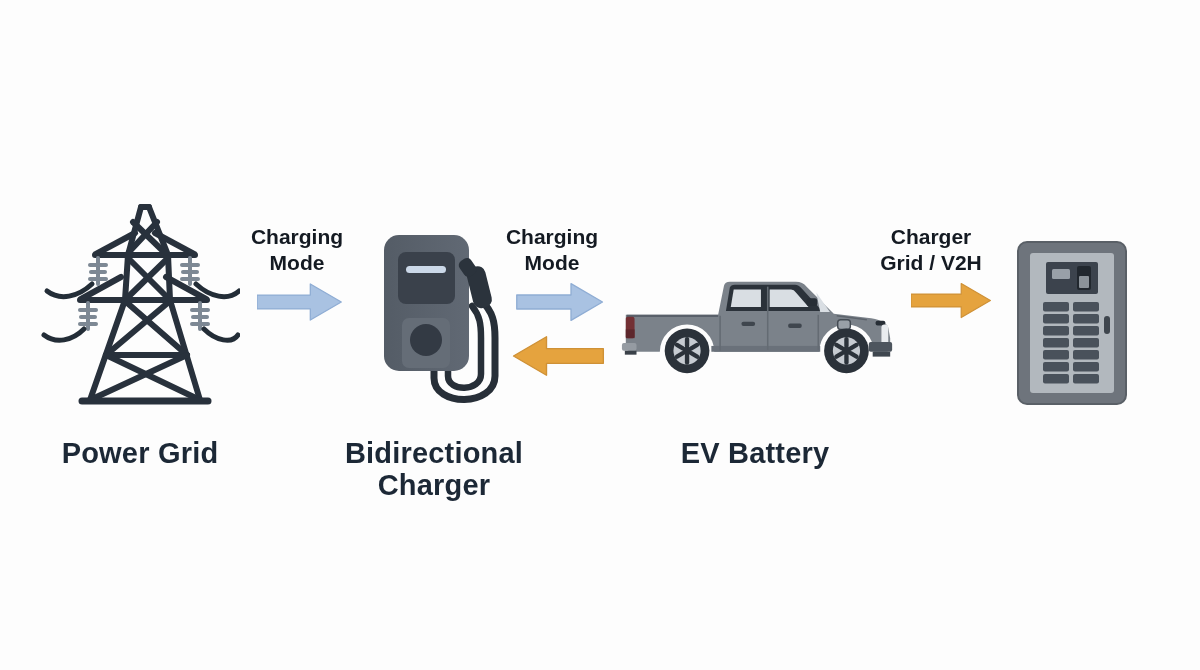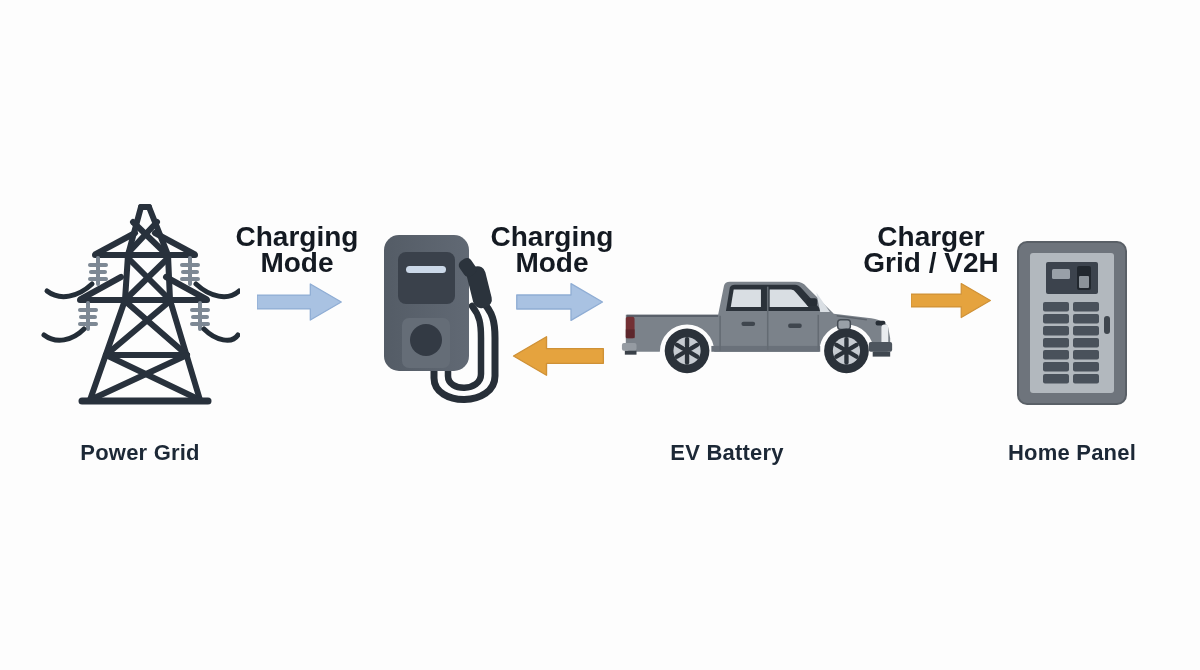--- a/index.html
+++ b/index.html
@@ -13,30 +13,30 @@
     width: 1200px;
     height: 670px;
     background: #fdfdfd;
     overflow: hidden;
   }
   .abs { position: absolute; }
   .node-label {
     position: absolute;
     text-align: center;
     font-weight: 700;
-    font-size: 22px;
+    font-size: 29px;
     line-height: 32px;
     color: #1c2836;
     letter-spacing: 0.2px;
   }
   .flow-label {
     position: absolute;
     text-align: center;
     font-weight: 700;
-    font-size: 28px;
+    font-size: 21px;
     line-height: 26px;
     color: #141a22;
   }
   .node-label span, .flow-label span { display: block; }
   svg { display: block; }
 </style>
 </head>
 <body>
 
 <div class="canvas">
@@ -128,20 +128,24 @@
     <rect x="26" y="36" width="40" height="7" rx="3.5" fill="#cbd8e8"></rect>
 
     <rect x="22" y="88" width="48" height="50" rx="7" fill="#656d77"></rect>
     <circle cx="46" cy="110" r="16" fill="#333a44"></circle>
 
     <g transform="rotate(-14 100 58)">
       <rect x="90" y="36" width="19" height="42" rx="8" fill="#2b333c"></rect>
       <rect x="86" y="26" width="14" height="18" rx="5" fill="#2b333c" transform="rotate(-20 93 35)"></rect>
     </g>
   </svg>
+  <div class="node-label" style="left:314px; top:437px; width:240px;">
+    <span>Bidirectional</span>
+    <span>Charger</span>
+  </div>
 
   <div class="flow-label" style="left:482px; top:224px; width:140px;">
     <span>Charging</span>
     <span>Mode</span>
   </div>
   <svg class="abs" style="left:516px; top:281px;" width="89" height="42" viewBox="0 0 100 48">
     <polygon points="0,16 62,16 62,3 98,24 62,45 62,32 0,32" stroke-width="1.5" stroke-linejoin="round" fill="#a9c2e2" stroke="#8fadd4"></polygon>
   </svg>
 
   <svg class="abs" style="left:508px; top:334px;" width="99" height="44" viewBox="0 0 100 48">
@@ -204,21 +208,21 @@
         <path d="M0,-5 L0,-12"></path>
           <path d="M0,-5 L0,-12" transform="rotate(60)"></path>
         <path d="M0,-5 L0,-12" transform="rotate(120)"></path>
           <path d="M0,-5 L0,-12" transform="rotate(180)"></path>
         <path d="M0,-5 L0,-12" transform="rotate(240)"></path>
           <path d="M0,-5 L0,-12" transform="rotate(300)"></path>
       </g>
       <circle cx="241" cy="79" r="4.5" fill="#2b323a"></circle>
     </g>
   </svg>
-  <div class="node-label" style="left:607px; top:437px; width:240px;">
+  <div class="node-label" style="left:635px; top:437px; width:240px;">
     <span>EV Battery</span>
   </div>
 
   <div class="flow-label" style="left:851px; top:224px; width:160px;">
     <span>Charger</span>
     <span>Grid / V2H</span>
   </div>
   <svg class="abs" style="left:911px; top:281px;" width="81" height="39" viewBox="0 0 100 48">
     <polygon points="0,16 62,16 62,3 98,24 62,45 62,32 0,32" stroke-width="1.5" stroke-linejoin="round" fill="#e5a33e" stroke="#cf9136"></polygon>
   </svg>
@@ -245,17 +249,14 @@
         <rect x="57" y="98" width="26" height="9.5" rx="2"></rect>
       <rect x="27" y="110" width="26" height="9.5" rx="2"></rect>
         <rect x="57" y="110" width="26" height="9.5" rx="2"></rect>
       <rect x="27" y="122" width="26" height="9.5" rx="2"></rect>
         <rect x="57" y="122" width="26" height="9.5" rx="2"></rect>
       <rect x="27" y="134" width="26" height="9.5" rx="2"></rect>
         <rect x="57" y="134" width="26" height="9.5" rx="2"></rect>
     </g>
     <rect x="88" y="76" width="6" height="18" rx="3" fill="#3f464e"></rect>
   </svg>
-  <div class="node-label" style="left:952px; top:437px; width:240px;">
-    <span>Home Panel</span>
-  </div>
 
 </div>
 
 </body></html>

